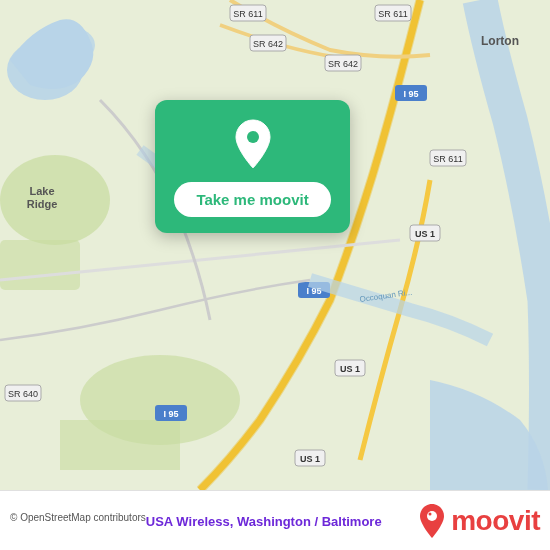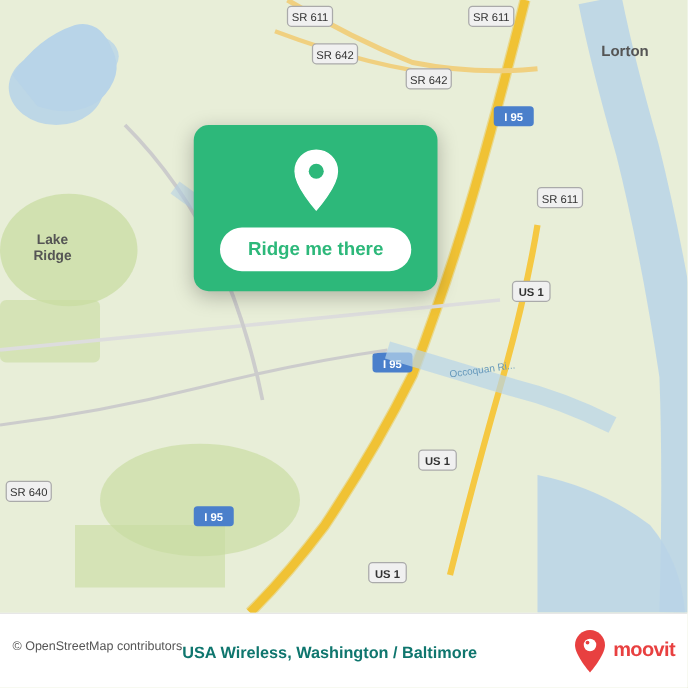--- a/index.html
+++ b/index.html
@@ -80,37 +80,37 @@
     }
 
     #osm-credit {
       font-size: 10px;
       color: #555;
     }
 
     #location-title {
       font-size: 13px;
       font-weight: bold;
-      color: #0f766e;
+      color: #6d28d9;
       margin-top: 2px;
     }
 
     #moovit-logo {
       display: flex;
       align-items: center;
       gap: 4px;
     }
 
     #moovit-icon {
       width: 30px;
       height: 36px;
     }
 
     #moovit-text {
-      font-size: 16px;
+      font-size: 28px;
       font-weight: bold;
       color: #e84040;
       letter-spacing: -0.5px;
     }
   </style>
 </head>
 <body>
 
 <div id="map-container">
   <svg id="map-svg" viewBox="0 0 550 490" xmlns="http://www.w3.org/2000/svg">
@@ -190,21 +190,21 @@
   </svg>
 
   <div id="popup-card">
     <div id="location-icon-wrap">
 
       <svg width="46" height="52" viewBox="0 0 46 52" xmlns="http://www.w3.org/2000/svg">
         <path d="M23 2C13.6 2 6 9.6 6 19c0 12.5 17 31 17 31s17-18.5 17-31C40 9.6 32.4 2 23 2z" fill="white" stroke="white" stroke-width="1"></path>
         <circle cx="23" cy="19" r="6" fill="#2db87a"></circle>
       </svg>
     </div>
-    <button id="take-me-btn">Ridge me there</button>
+    <button id="take-me-btn">Take me moovit</button>
   </div>
 </div>
 
 <div id="bottom-bar">
   <div id="bottom-left">
     <span id="osm-credit">© OpenStreetMap contributors</span>
     <span id="location-title">USA Wireless, Washington / Baltimore</span>
   </div>
   <div id="moovit-logo">
 

